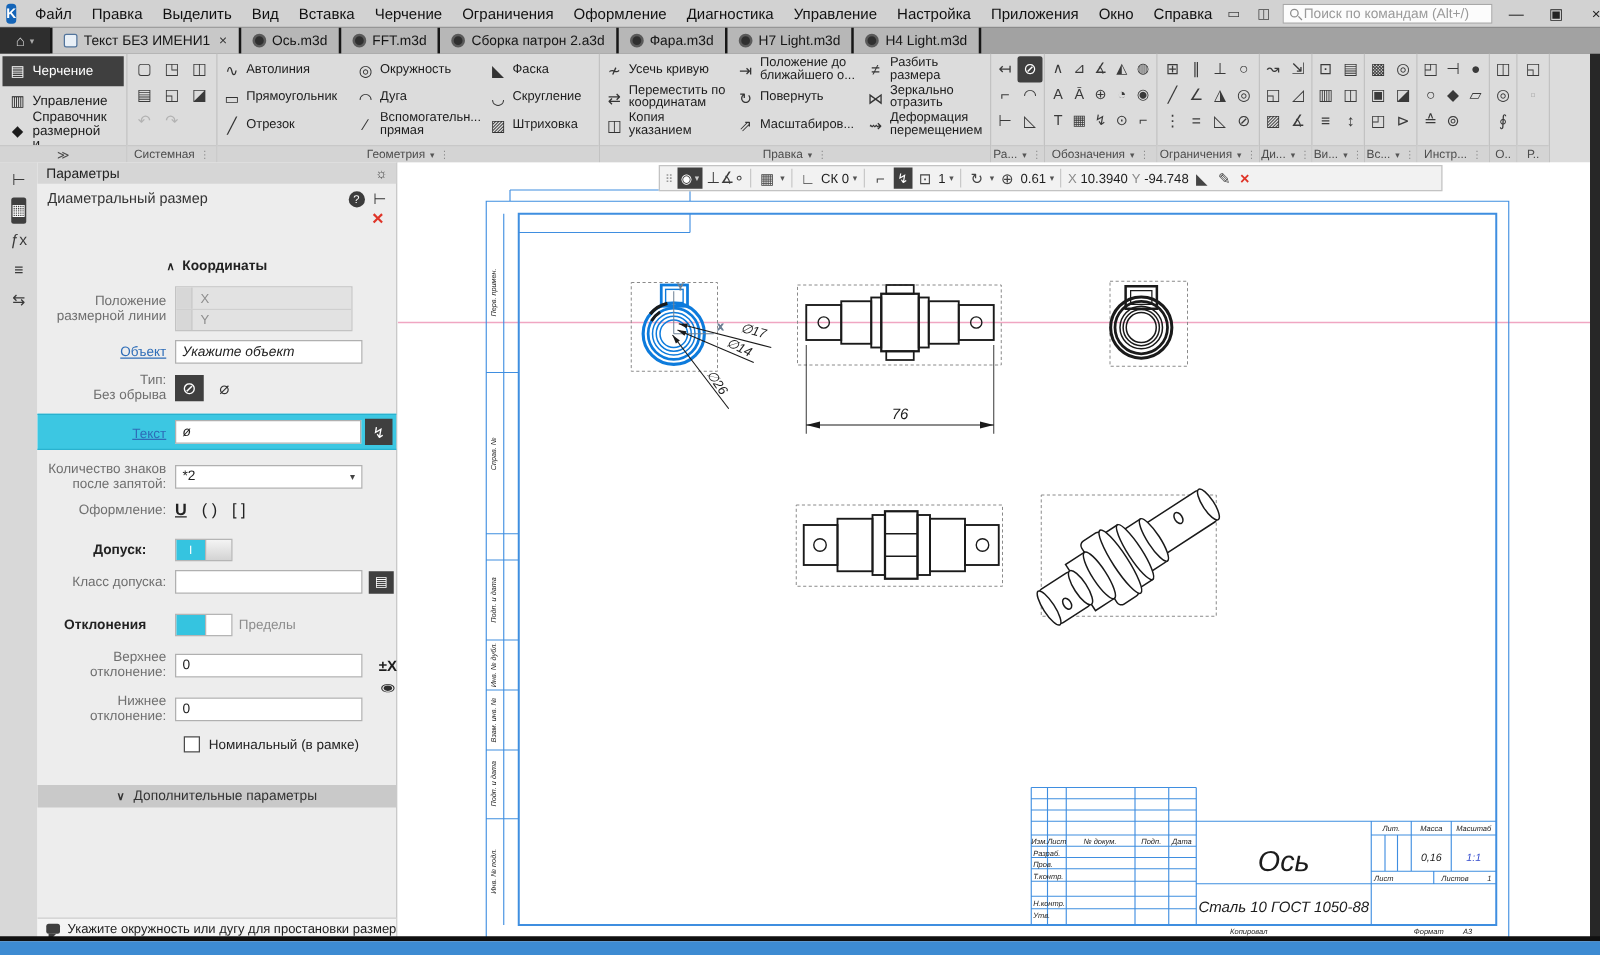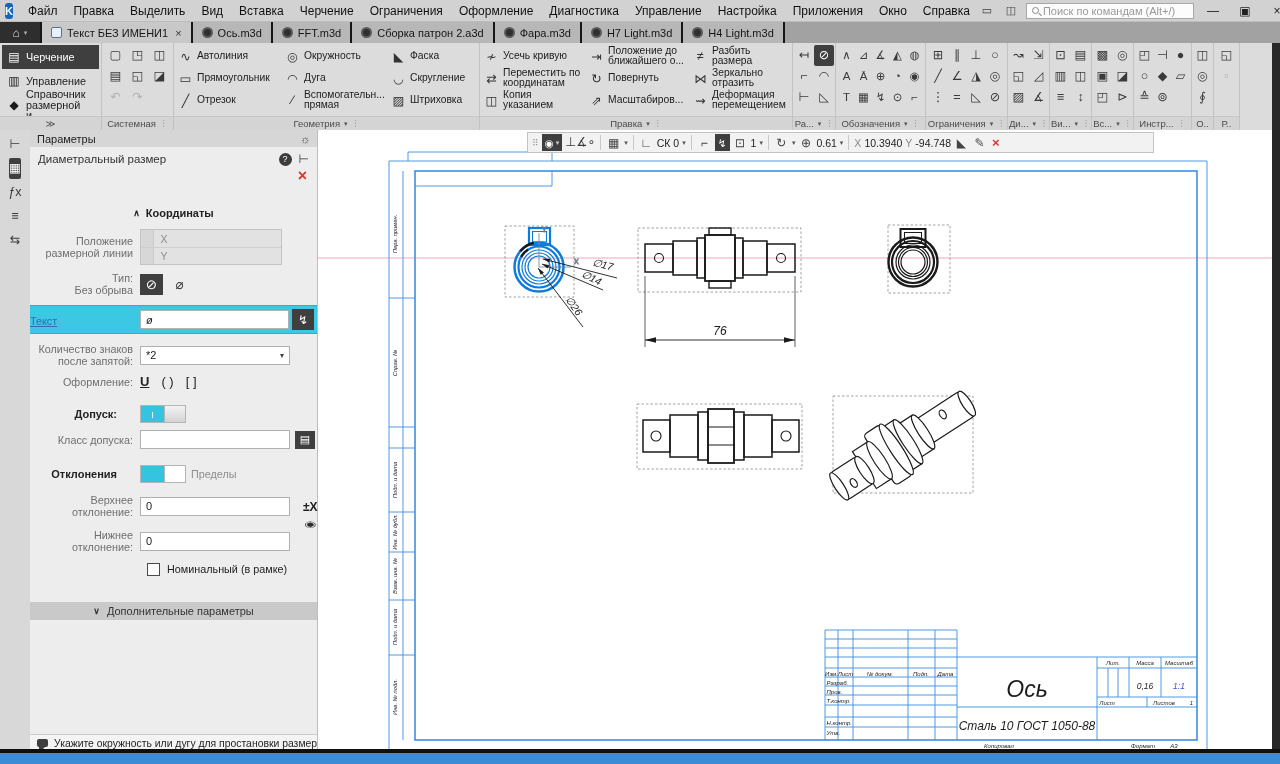--- a/index.html
+++ b/index.html
@@ -76,38 +76,38 @@
   .xyrow{display:flex;height:17px;background:#e2e2e2;align-items:center}
   .xyrow+.xyrow{border-top:1px solid #cfcfcf}
   .xysp{width:13px;height:100%;background:#d7d7d7;border-right:1px solid #c9c9c9;flex:none}
   .xyl{width:20px;text-align:center;font-size:10.5px;color:#8e8e8e}
   .txt{height:19px;border:1px solid #b0b0b0;background:#fff;font-size:11px;padding:0 5px;font-family:inherit;color:#222}
   .w150{width:150px}
   .link{color:#2e6db8;text-decoration:underline;font-size:10.8px}
   .tbtn{width:23px;height:21px;display:flex;align-items:center;justify-content:center;font-size:13.5px;color:#333}
   .tbtn.active{background:#3f3f3f;color:#fff}
   .textband{background:#3cc7e2;border-top:1px solid #29b2cf;border-bottom:1px solid #29b2cf;display:flex;align-items:center;padding:3px 3px 3px 0;margin:9px 0}
-  .textband .rlabel2{width:110px;flex:none;text-align:left;padding-right:7px}
+  .textband .rlabel2{width:110px;flex:none;text-align:right;padding-right:7px}
   .bolt{width:22px;height:21px;background:#3f3f3f;color:#fff;display:flex;align-items:center;justify-content:center;font-size:12px;margin-left:3px}
   .dd{width:150px;height:19px;border:1px solid #b0b0b0;background:#fff;display:flex;align-items:center;padding:0 5px;font-size:11px;color:#222}
   .dd .caret{margin-left:auto;font-size:8px;color:#444}
   .fmt{display:flex;gap:12px;font-size:13px;color:#222;align-items:center}
   .fmt .u{font-weight:bold;text-decoration:underline}
   .tog{width:46px;height:18px;border:1px solid #b5b5b5;display:flex;overflow:hidden}
   .tog .on{width:23px;background:#35c4e0;color:#fff;font-size:9.5px;display:flex;align-items:center;justify-content:center}
   .tog .thumb{flex:1;background:linear-gradient(#f4f4f4,#d3d3d3);border-left:1px solid #b5b5b5}
   .tog .thumbw{flex:1;background:#fff;border-left:1px solid #b5b5b5}
   .blab{font-size:11px;font-weight:bold;color:#222;padding-right:23px;width:110px;text-align:right;flex:none}
   .gray{color:#8d8d8d;font-size:10.8px}
   .sqbtn{width:20px;height:18px;background:#3f3f3f;color:#fff;display:flex;align-items:center;justify-content:center;font-size:11px}
   .eye{font-size:13px;color:#9c9c9c;transform:scaleY(.6)}
   .eyed{font-size:14px;color:#2e2e2e;transform:scaleY(.62)}
   .pmx{font-size:12px;font-weight:bold;color:#1d1d1d}
   .devicons{display:flex;flex-direction:column;gap:2px;align-items:center;margin-left:8px;transform:translateY(10px)}
-  .chkrow{display:flex;align-items:flex-start;gap:7px;margin:10px 0 10px 117px}
+  .chkrow{display:flex;align-items:center;gap:7px;margin:10px 0 10px 117px}
   .chk{width:13px;height:13px;border:1px solid #4a4a4a;background:#fff;flex:none}
   .chklab{font-size:10.8px;color:#222}
   .moreband{height:18px;background:#c9c9c9;display:flex;align-items:center;justify-content:center;gap:7px;font-size:11px;color:#333;margin-top:26px}
   .panel-foot{position:absolute;left:0;right:0;bottom:0;height:17px;background:#f4f4f4;border-top:1px solid #cccccc;display:flex;align-items:center;gap:6px;padding:0 7px;font-size:10.4px;color:#1d1d1d;white-space:nowrap;overflow:hidden}
   .bub{width:11px;height:8px;background:#3f3f3f;border-radius:2px;position:relative;flex:none}
   .bub:after{content:"";position:absolute;left:2px;top:8px;border:3px solid transparent;border-top-color:#3f3f3f;border-left-color:#3f3f3f;width:0;height:0}
   
   .canvas{position:absolute;left:318px;top:130px;right:8px;bottom:11px;background:#fff;overflow:hidden}
   .floatbar{position:absolute;left:209px;top:2px;width:627px;height:21px;background:#f2f2f2;border:1px solid #c3c3c3;display:flex;align-items:center;gap:3px;padding:0 4px;font-size:10.5px;color:#333}
   .fb-grip{color:#999;font-size:9px}
@@ -556,20 +556,26 @@
             <span class="xyl">X</span>
           </span>
         <span class="xyrow">
             <span class="xysp"></span>
             <span class="xyl">Y</span>
           </span>
       </span>
     </span>
   </div>
 
+  <div class="row">
+    <span class="rlabel"><a class="link" href="#">Объект</a></span>
+    <span class="rctrl">
+      <span class="txt w150" style="font-style:italic;display:flex;align-items:center">Укажите объект</span>
+    </span>
+  </div>
 
   <div class="row">
     <span class="rlabel">Тип:
 Без обрыва</span>
     <span class="rctrl">
       <span class="tbtn active">⊘</span>
       <span class="tbtn">⌀</span>
     </span>
   </div>
 

